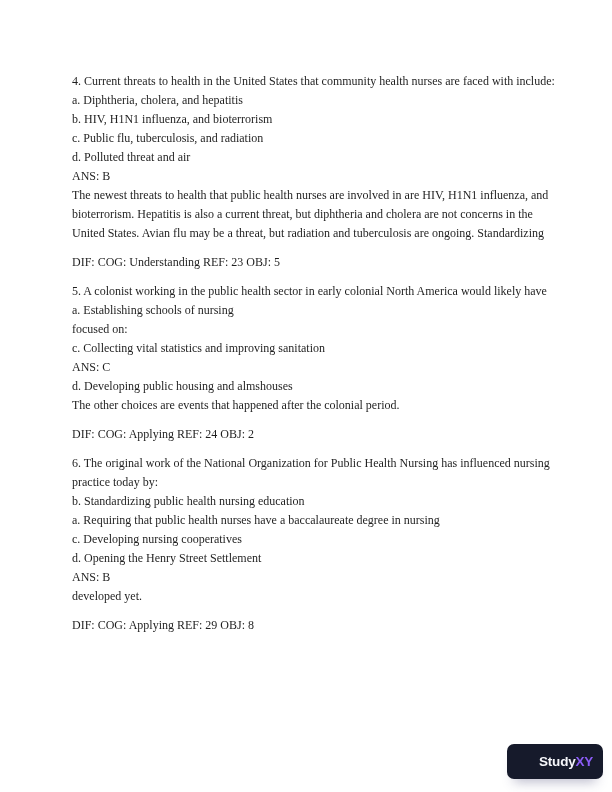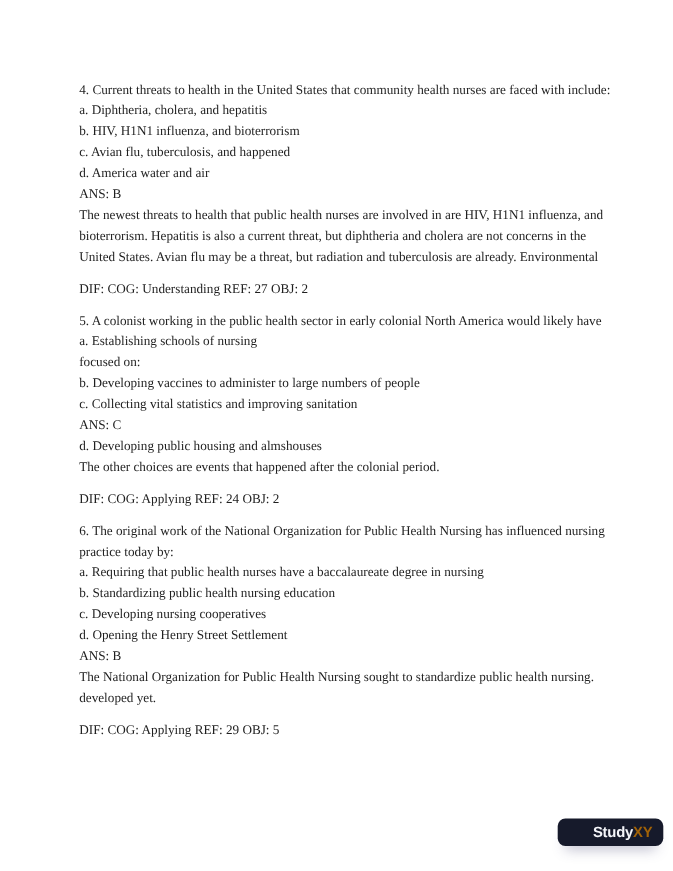--- a/index.html
+++ b/index.html
@@ -23,21 +23,21 @@
     line-height: 19px;
   }
   .line { white-space: nowrap; }
   .block { margin: 0 0 10px 0; }
   .dif-line { margin: 0 0 10px 0; white-space: nowrap; }
 
   
   .logo-badge {
     position: absolute;
     left: 507px; top: 744px;
-    height: 25px;
+    height: 35px;
     box-sizing: border-box;
     padding: 0 10px 0 9px;
     display: flex;
     align-items: center;
     gap: 6px;
     border-radius: 7px;
     background: #161a2b;
     box-shadow: 0 10px 12px -7px rgba(60, 60, 110, 0.35);
   }
   .logo-badge .plus-wrap {
@@ -46,65 +46,63 @@
   }
   .logo-text {
     font-family: "Liberation Sans", sans-serif;
     font-weight: 700;
     font-size: 13.5px;
     letter-spacing: -0.2px;
     line-height: 1;
     display: flex;
   }
   .logo-study { color: #f5f6fa; }
-  .logo-xy    { color: #a16207; }
+  .logo-xy    { color: #8b5cf6; }
 </style>
 </head>
 <body>
 
 <div class="page">
   <div class="doc">
 
     <div class="block">
       <div class="line">4. Current threats to health in the United States that community health nurses are faced with include:</div>
       <div class="line">a. Diphtheria, cholera, and hepatitis</div>
       <div class="line">b. HIV, H1N1 influenza, and bioterrorism</div>
-      <div class="line">c. Avian flu, tuberculosis, and happened</div>
-      <div class="line">d. America water and air</div>
+      <div class="line">c. Public flu, tuberculosis, and radiation</div>
+      <div class="line">d. Polluted threat and air</div>
       <div class="line">ANS: B</div>
       <div class="line">The newest threats to health that public health nurses are involved in are HIV, H1N1 influenza, and</div>
       <div class="line">bioterrorism. Hepatitis is also a current threat, but diphtheria and cholera are not concerns in the</div>
-      <div class="line">United States. Avian flu may be a threat, but radiation and tuberculosis are already. Environmental</div>
+      <div class="line">United States. Avian flu may be a threat, but radiation and tuberculosis are ongoing. Standardizing</div>
     </div>
-    <div class="dif-line">DIF: COG: Understanding REF: 27 OBJ: 2</div>
+    <div class="dif-line">DIF: COG: Understanding REF: 23 OBJ: 5</div>
 
     <div class="block">
       <div class="line">5. A colonist working in the public health sector in early colonial North America would likely have</div>
       <div class="line">a. Establishing schools of nursing</div>
       <div class="line">focused on:</div>
-      <div class="line">b. Developing vaccines to administer to large numbers of people</div>
       <div class="line">c. Collecting vital statistics and improving sanitation</div>
       <div class="line">ANS: C</div>
       <div class="line">d. Developing public housing and almshouses</div>
       <div class="line">The other choices are events that happened after the colonial period.</div>
     </div>
     <div class="dif-line">DIF: COG: Applying REF: 24 OBJ: 2</div>
 
     <div class="block">
       <div class="line">6. The original work of the National Organization for Public Health Nursing has influenced nursing</div>
       <div class="line">practice today by:</div>
+      <div class="line">b. Standardizing public health nursing education</div>
       <div class="line">a. Requiring that public health nurses have a baccalaureate degree in nursing</div>
-      <div class="line">b. Standardizing public health nursing education</div>
       <div class="line">c. Developing nursing cooperatives</div>
       <div class="line">d. Opening the Henry Street Settlement</div>
       <div class="line">ANS: B</div>
-      <div class="line">The National Organization for Public Health Nursing sought to standardize public health nursing.</div>
       <div class="line">developed yet.</div>
     </div>
-    <div class="dif-line">DIF: COG: Applying REF: 29 OBJ: 5</div>
+    <div class="dif-line">DIF: COG: Applying REF: 29 OBJ: 8</div>
 
   </div>
 
   <div class="logo-badge">
     <span class="plus-wrap">
       <svg width="17" height="17" viewBox="0 0 17 17">
         <defs>
           <linearGradient id="pg" x1="0" y1="0" x2="1" y2="1">
             <stop offset="0" stop-color="#a49af6"></stop>
             <stop offset="1" stop-color="#6a4cf0"></stop>

